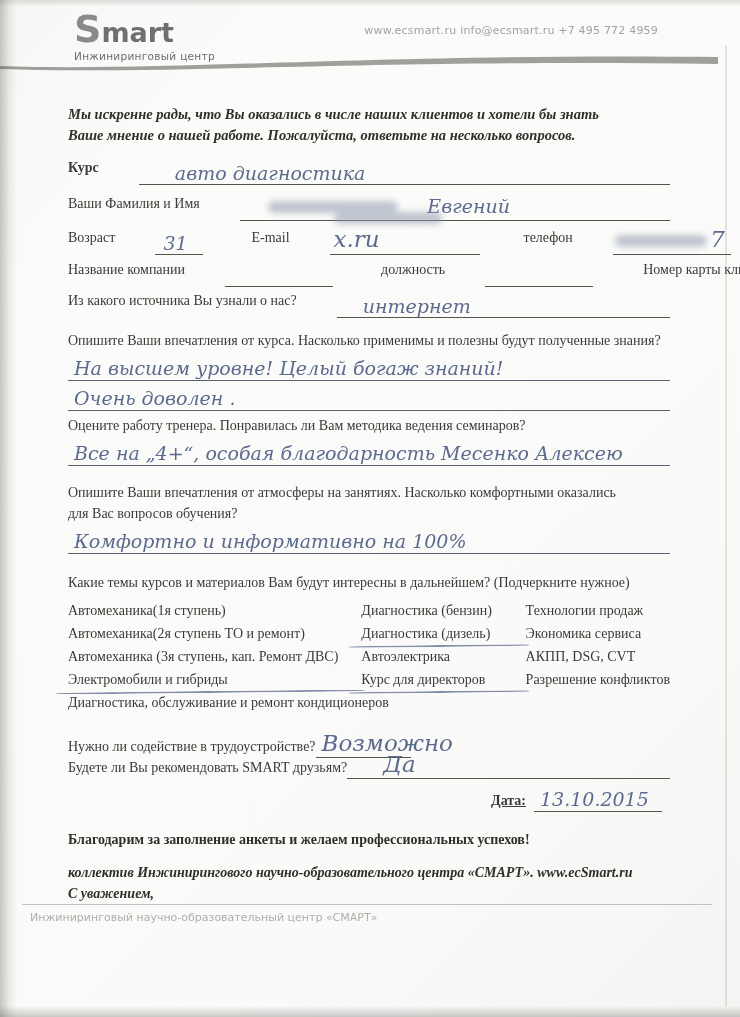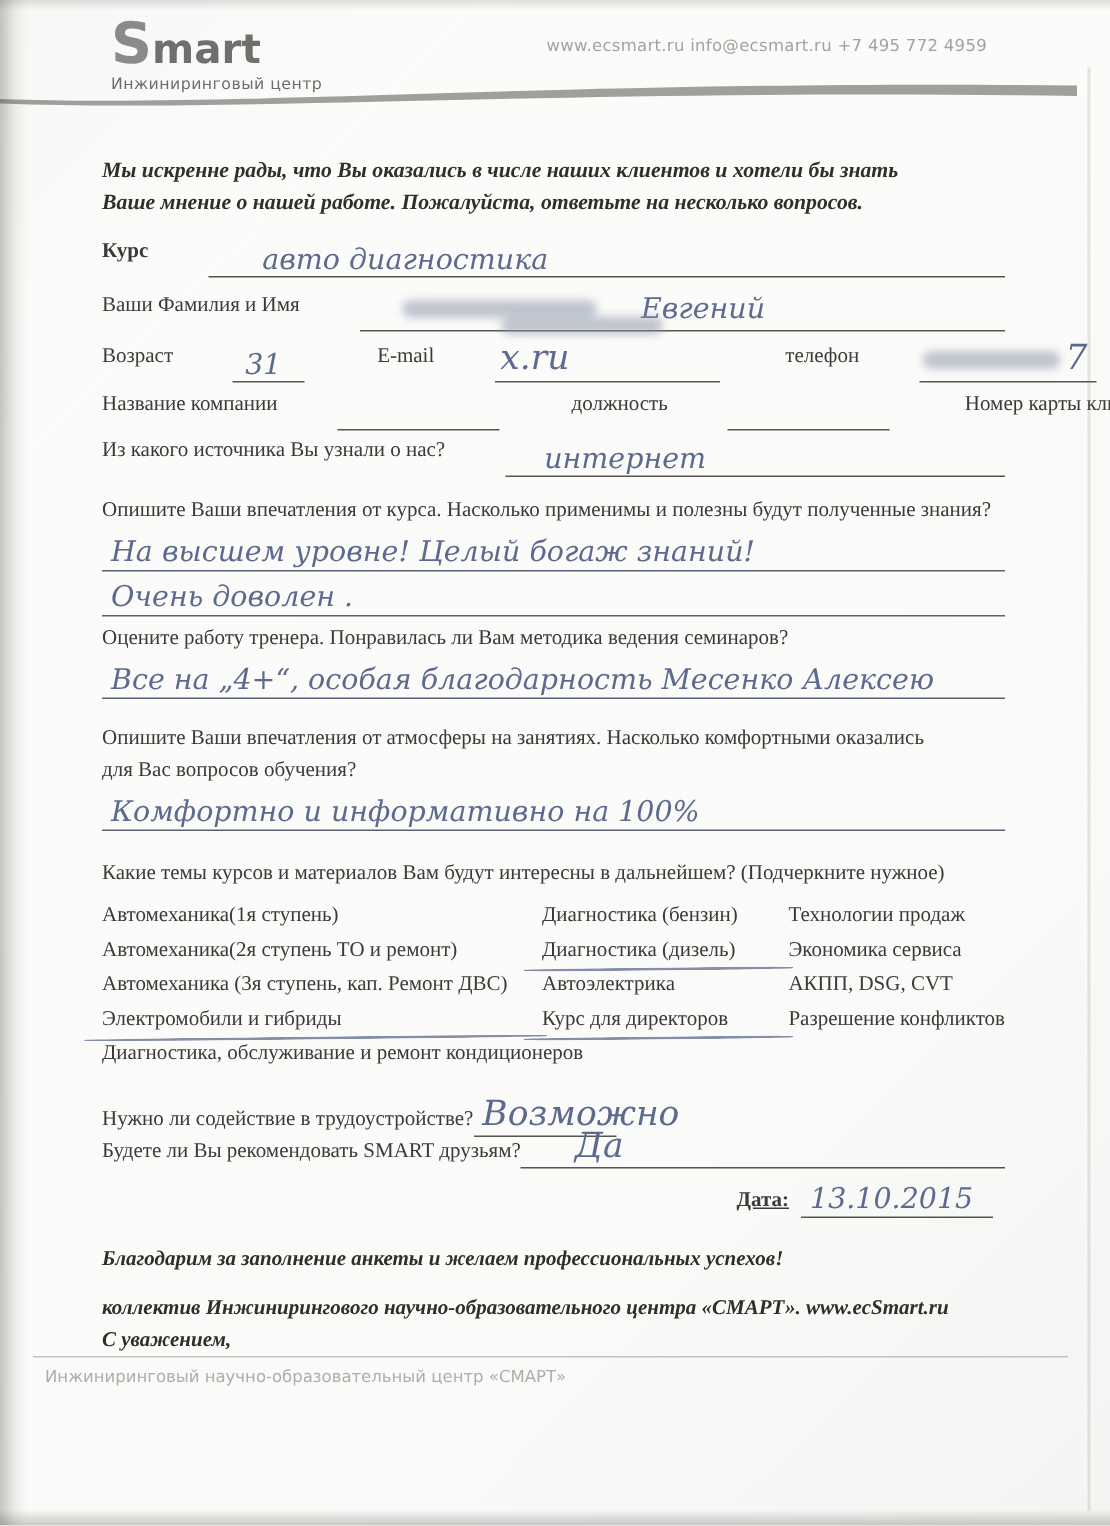--- a/index.html
+++ b/index.html
@@ -67,21 +67,21 @@
   .topic-full{font-size:14px;margin-top:0;height:18px;}
 
   .close-line{display:flex;align-items:flex-end;font-size:14px;line-height:20px;}
   .u-short{flex:none;width:95px;border-bottom:1px solid #55544f;position:relative;height:20px;}
   .u-long{flex:1;border-bottom:1px solid #55544f;position:relative;height:20px;}
 
   .date-row{display:flex;justify-content:flex-end;margin-top:10px;font-size:14px;align-items:center;}
   .date-label{font-weight:bold;text-decoration:underline;}
   .date-fill{width:128px;border-bottom:1px solid #55544f;position:relative;height:22px;margin-right:8px;}
 
-  .thanks{font-weight:bold;font-size:14px;margin-top:20px;color:#2f2e2b;font-style:italic;}
+  .thanks{font-weight:bold;font-size:14px;margin-top:20px;color:#2f2e2b;}
   .regards{font-weight:bold;font-style:italic;font-size:14px;line-height:21px;margin-top:14px;color:#2f2e2b;}
 
   .footer-line{position:absolute;left:22px;right:28px;top:904px;border-top:1px solid #c2c2c0;}
   .footer-text{position:absolute;left:30px;top:911px;font-family:"DejaVu Sans",sans-serif;
     font-size:11px;color:#adadab;}
 </style>
 </head>
 <body>
 
 <div class="paper">

